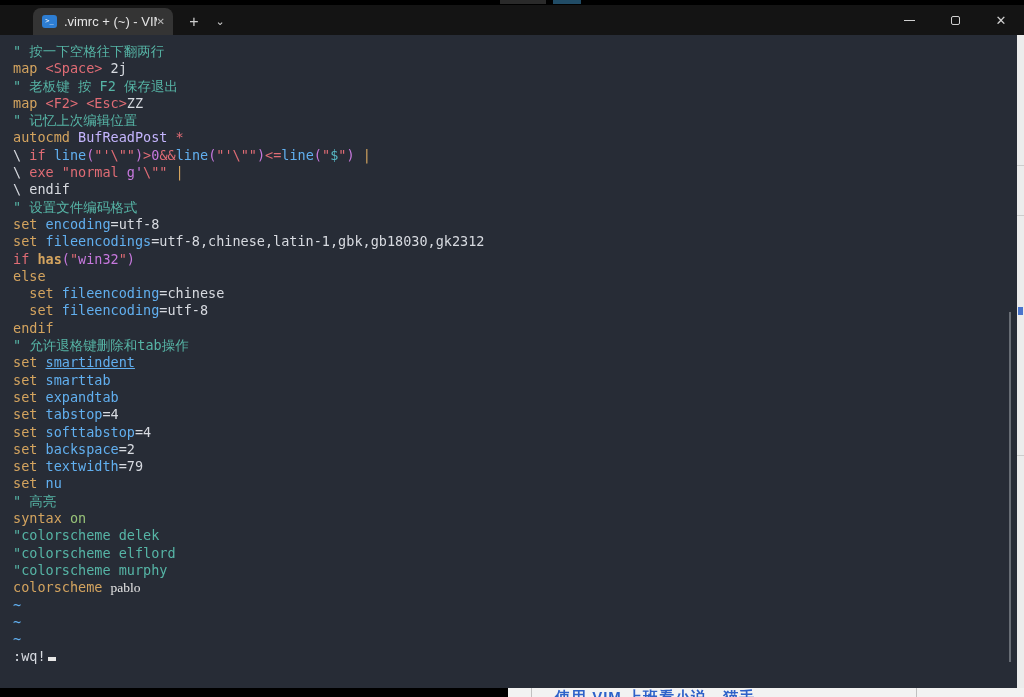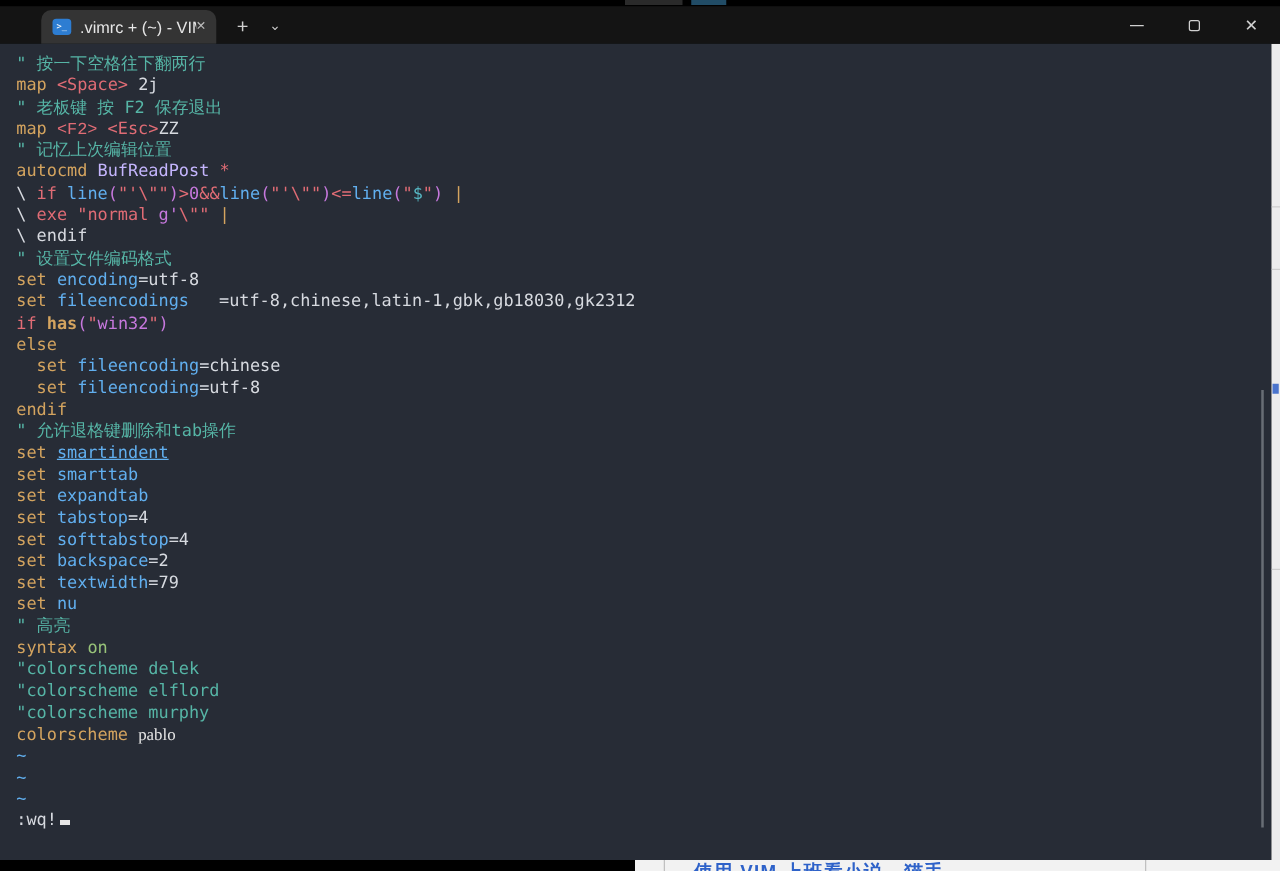--- a/index.html
+++ b/index.html
@@ -79,29 +79,29 @@
       <div class="win-btn">
           <span class="close-glyph">✕</span>
         </div>
     </div>
   </div>
 
   <div class="screen">
       <div class="tline"><span style="color: rgb(86, 181, 166);">" 按一下空格往下翻两行</span></div>
       <div class="tline"><span style="color: rgb(212, 164, 95);">map </span><span style="color: rgb(224, 108, 117);">&lt;Space&gt;</span><span style="color: rgb(215, 218, 224);"> 2j</span></div>
       <div class="tline"><span style="color: rgb(86, 181, 166);">" 老板键 按 F2 保存退出</span></div>
-      <div class="tline"><span style="color: rgb(212, 164, 95);">map </span><span style="color: rgb(224, 108, 117); font-family: Liberation Mono, monospace;">&lt;F2&gt;</span><span style="color: rgb(215, 218, 224);"> </span><span style="color: rgb(224, 108, 117);">&lt;Esc&gt;</span><span style="color: rgb(215, 218, 224);">ZZ</span></div>
+      <div class="tline"><span style="color: rgb(212, 164, 95);">map </span><span style="color: rgb(224, 108, 117);">&lt;F2&gt;</span><span style="color: rgb(215, 218, 224);"> </span><span style="color: rgb(224, 108, 117);">&lt;Esc&gt;</span><span style="color: rgb(215, 218, 224);">ZZ</span></div>
       <div class="tline"><span style="color: rgb(86, 181, 166);">" 记忆上次编辑位置</span></div>
       <div class="tline"><span style="color: rgb(212, 164, 95);">autocmd </span><span style="color: #c4b5fd;">BufReadPost </span><span style="color: rgb(224, 108, 117);">*</span></div>
       <div class="tline"><span style="color: rgb(215, 218, 224);">\ </span><span style="color: rgb(224, 108, 117);">if </span><span style="color: rgb(97, 175, 239);">line</span><span style="color: rgb(198, 120, 221);">(</span><span style="color: rgb(224, 108, 117);">"'\""</span><span style="color: rgb(198, 120, 221);">)</span><span style="color: rgb(224, 108, 117);">&gt;</span><span style="color: rgb(198, 120, 221);">0</span><span style="color: rgb(224, 108, 117);">&amp;&amp;</span><span style="color: rgb(97, 175, 239);">line</span><span style="color: rgb(198, 120, 221);">(</span><span style="color: rgb(224, 108, 117);">"'\""</span><span style="color: rgb(198, 120, 221);">)</span><span style="color: rgb(224, 108, 117);">&lt;=</span><span style="color: rgb(97, 175, 239);">line</span><span style="color: rgb(198, 120, 221);">(</span><span style="color: rgb(224, 108, 117);">"</span><span style="color: rgb(86, 182, 194);">$</span><span style="color: rgb(224, 108, 117);">"</span><span style="color: rgb(198, 120, 221);">)</span><span style="color: rgb(215, 218, 224);"> </span><span style="color: rgb(212, 164, 95);">|</span></div>
       <div class="tline"><span style="color: rgb(215, 218, 224);">\ </span><span style="color: rgb(224, 108, 117);">exe </span><span style="color: rgb(224, 108, 117);">"normal </span><span style="color: rgb(198, 120, 221);">g'</span><span style="color: rgb(224, 108, 117);">\""</span><span style="color: rgb(215, 218, 224);"> </span><span style="color: rgb(212, 164, 95);">|</span></div>
       <div class="tline"><span style="color: rgb(215, 218, 224);">\ </span><span style="color: rgb(215, 218, 224);">endif</span></div>
       <div class="tline"><span style="color: rgb(86, 181, 166);">" 设置文件编码格式</span></div>
       <div class="tline"><span style="color: rgb(212, 164, 95);">set </span><span style="color: rgb(97, 175, 239);">encoding</span><span style="color: rgb(215, 218, 224);">=utf-8</span></div>
-      <div class="tline"><span style="color: rgb(212, 164, 95);">set </span><span style="color: rgb(97, 175, 239);">fileencodings</span><span style="color: rgb(215, 218, 224); margin-left: 24px;">=utf-8,chinese,latin-1,gbk,gb18030,gk2312</span></div>
+      <div class="tline"><span style="color: rgb(212, 164, 95);">set </span><span style="color: rgb(97, 175, 239);">fileencodings</span><span style="color: rgb(215, 218, 224);">=utf-8,chinese,latin-1,gbk,gb18030,gk2312</span></div>
       <div class="tline"><span style="color: rgb(224, 108, 117);">if </span><span style="color: rgb(212, 164, 95); font-weight: bold;">has</span><span style="color: rgb(198, 120, 221);">(</span><span style="color: rgb(224, 108, 117);">"</span><span style="color: rgb(198, 120, 221);">win32</span><span style="color: rgb(224, 108, 117);">"</span><span style="color: rgb(198, 120, 221);">)</span></div>
       <div class="tline"><span style="color: rgb(212, 164, 95);">else</span></div>
       <div class="tline"><span style="color: rgb(215, 218, 224);">  </span><span style="color: rgb(212, 164, 95);">set </span><span style="color: rgb(97, 175, 239);">fileencoding</span><span style="color: rgb(215, 218, 224);">=chinese</span></div>
       <div class="tline"><span style="color: rgb(215, 218, 224);">  </span><span style="color: rgb(212, 164, 95);">set </span><span style="color: rgb(97, 175, 239);">fileencoding</span><span style="color: rgb(215, 218, 224);">=utf-8</span></div>
       <div class="tline"><span style="color: rgb(212, 164, 95);">endif</span></div>
       <div class="tline"><span style="color: rgb(86, 181, 166);">" 允许退格键删除和tab操作</span></div>
       <div class="tline"><span style="color: rgb(212, 164, 95);">set </span><span style="color: rgb(97, 175, 239); text-decoration: underline;">smartindent</span></div>
       <div class="tline"><span style="color: rgb(212, 164, 95);">set </span><span style="color: rgb(97, 175, 239);">smarttab</span></div>
       <div class="tline"><span style="color: rgb(212, 164, 95);">set </span><span style="color: rgb(97, 175, 239);">expandtab</span></div>
       <div class="tline"><span style="color: rgb(212, 164, 95);">set </span><span style="color: rgb(97, 175, 239);">tabstop</span><span style="color: rgb(215, 218, 224);">=4</span></div>

